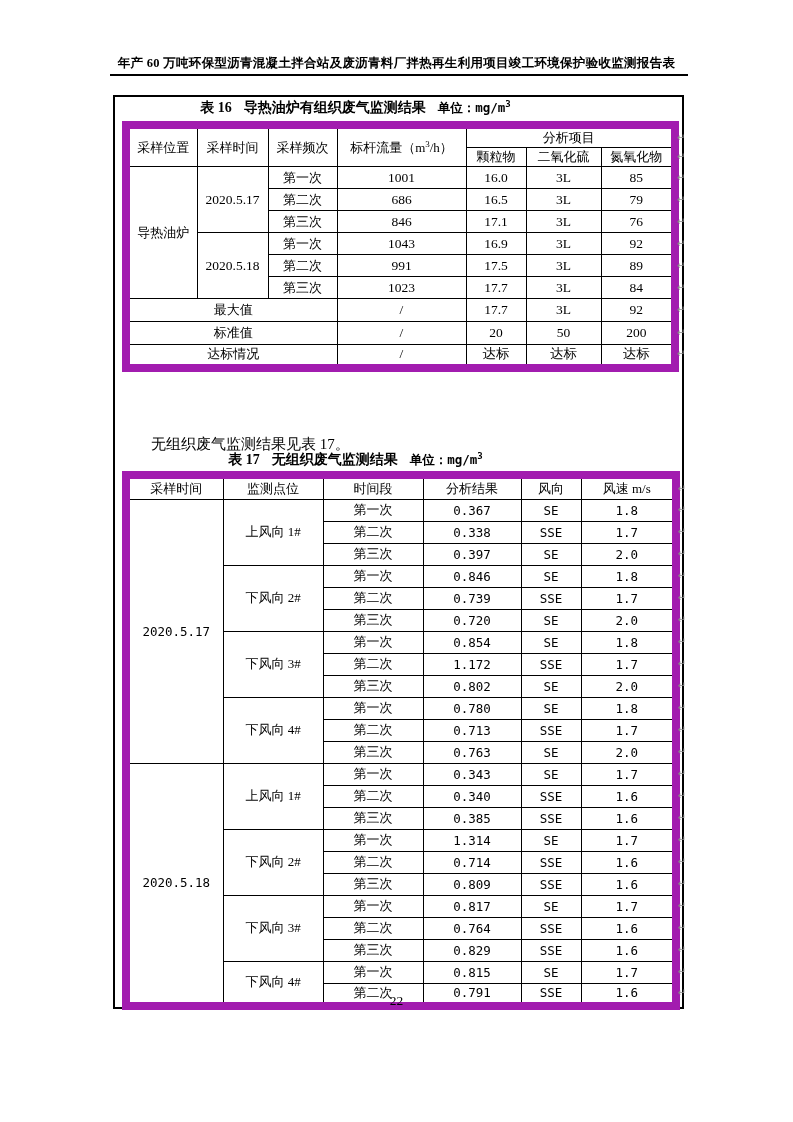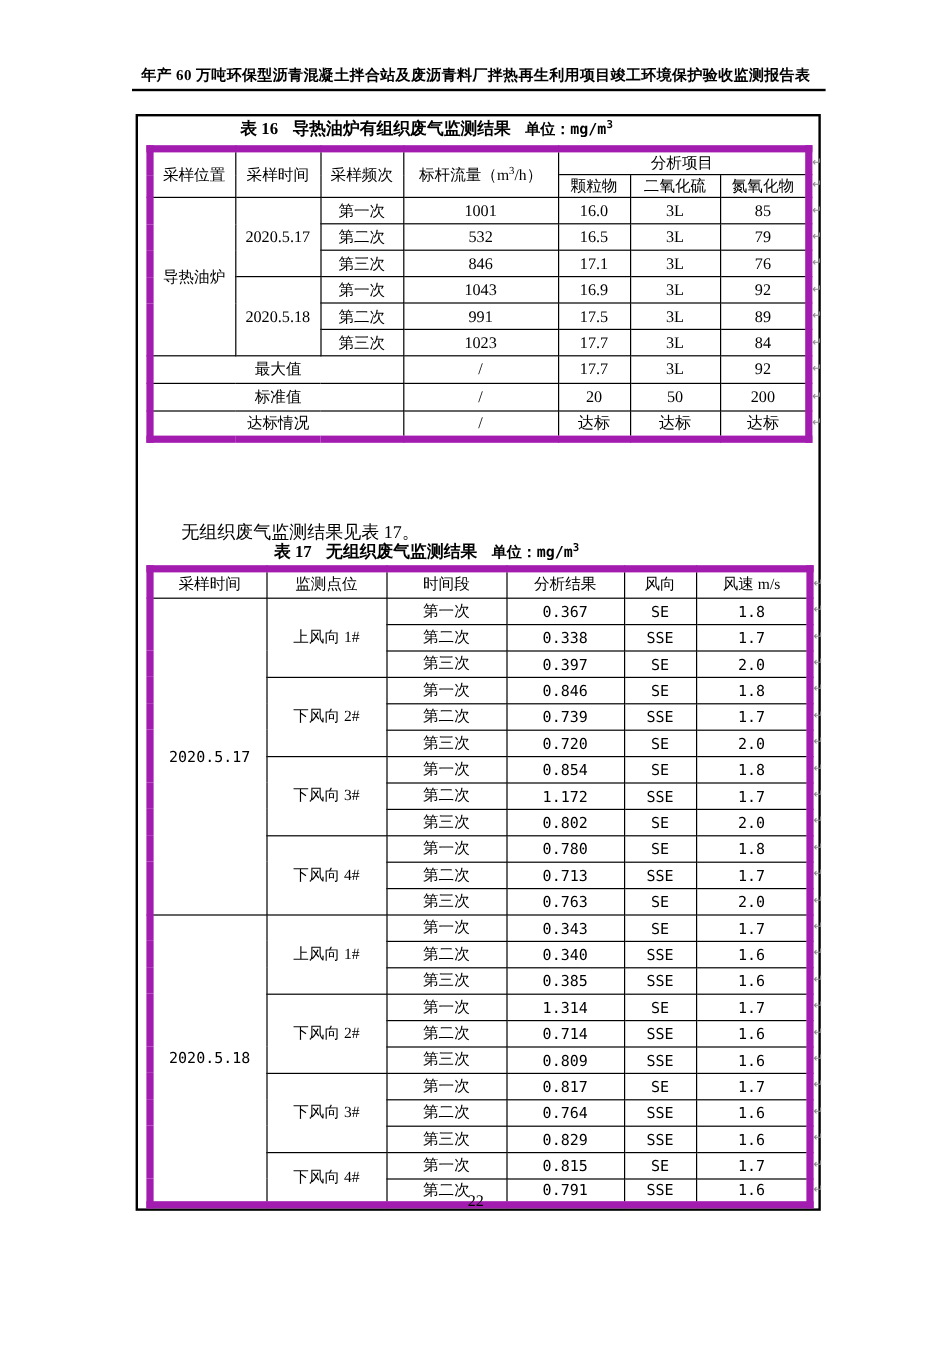--- a/index.html
+++ b/index.html
@@ -19,21 +19,21 @@
   .t-title{
     position:absolute;left:113px;width:485px;text-align:center;
     font-size:14px;font-weight:bold;
   }
   .t-title .gap{display:inline-block;width:12px;}
   .t-title .umono{font-family:"DejaVu Sans Mono",monospace;font-size:12.5px;}
   .t16-title{top:99px;}
   .t17-title{top:451px;}
   table.doc-table{
     position:absolute;border-collapse:collapse;table-layout:fixed;
-    border:6px solid #a21caf;background:transparent;
+    border:8px solid #a21caf;background:transparent;
   }
   table.t16{left:122px;top:121px;width:549px;}
   table.t17{left:122px;top:471px;width:550px;height:536px;}
   .doc-table td,.doc-table th{
     border:1px solid #000;text-align:center;vertical-align:middle;
     padding:0;font-size:13px;font-weight:normal;position:relative;
     font-family:"Liberation Serif","DejaVu Serif",serif;white-space:nowrap;
   }
   .doc-table .num{font-family:"Liberation Serif","DejaVu Serif",serif;font-size:13.5px;}
   .doc-table .mono{font-family:"DejaVu Sans Mono",monospace;font-size:12.5px;}
@@ -100,21 +100,21 @@
           <td rowspan="6">导热油炉</td>
           <td rowspan="3" class="num">2020.5.17</td>
           <td>第一次</td>
           <td class="num">1001</td>
           <td class="num">16.0</td>
           <td class="num">3L</td>
           <td class="num">85<span class="ret">↵</span></td>
         </tr>
         <tr class="data">
           <td>第二次</td>
-          <td class="num">532</td>
+          <td class="num">686</td>
           <td class="num">16.5</td>
           <td class="num">3L</td>
           <td class="num">79<span class="ret">↵</span></td>
         </tr>
         <tr class="data">
           <td>第三次</td>
           <td class="num">846</td>
           <td class="num">17.1</td>
           <td class="num">3L</td>
           <td class="num">76<span class="ret">↵</span></td>

